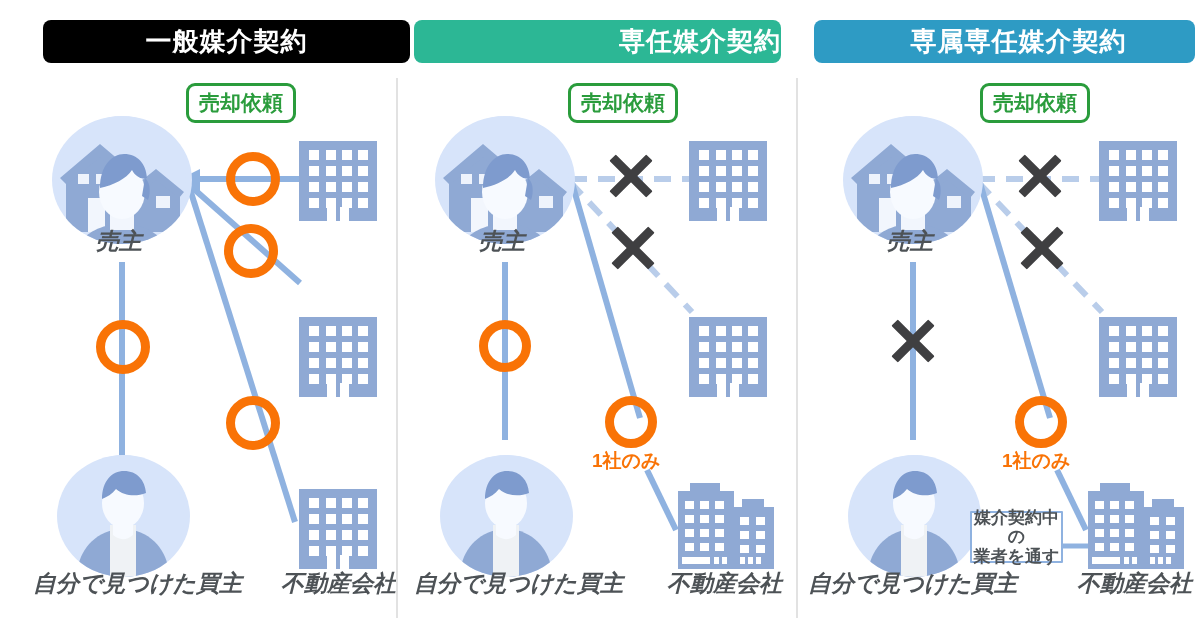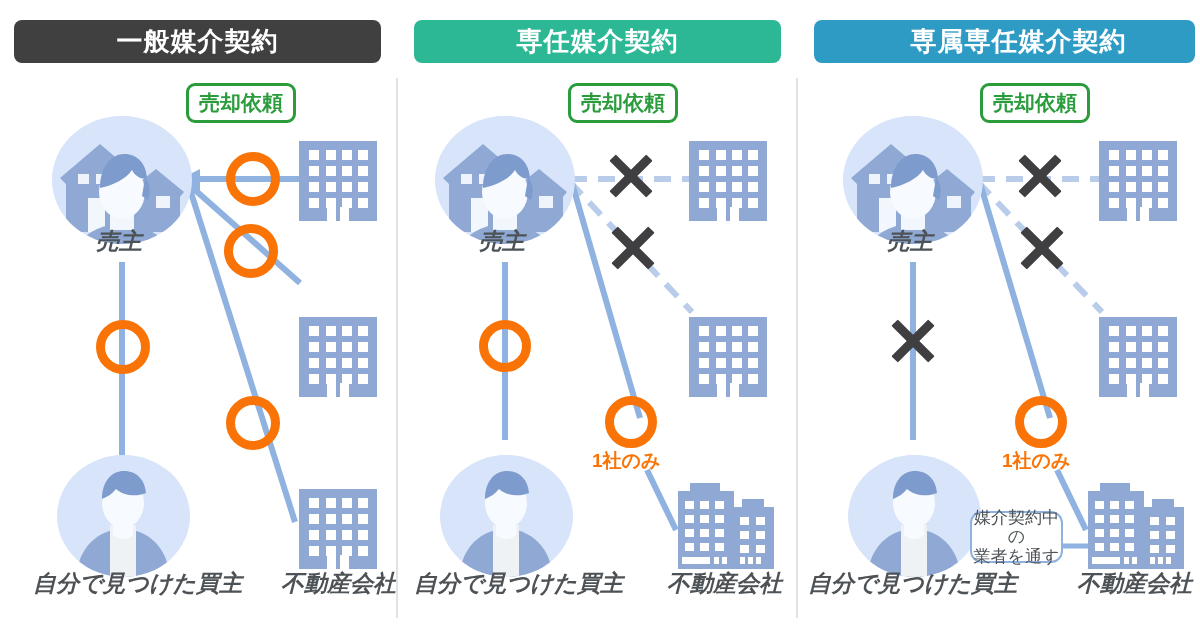--- a/index.html
+++ b/index.html
@@ -60,38 +60,38 @@
   .xmark span.a{transform:translate(-50%,-50%) rotate(45deg);}
   .xmark span.b{transform:translate(-50%,-50%) rotate(-45deg);}
 
   .onlyone{
     position:absolute;color:#f97306;font-size:19px;font-weight:bold;white-space:nowrap;
   }
 
   
   .note{
     position:absolute;box-sizing:border-box;background:#ffffff;
-    border:2px solid #8fb2e0;border-radius:12px;
-    color:#4d5256;font-size:17px;font-weight:normal;line-height:1.15;
+    border:2px solid #8fb2e0;border-radius:1px;
+    color:#4d5256;font-size:17px;font-weight:bold;line-height:1.15;
     text-align:center;display:flex;flex-direction:column;
     align-items:center;justify-content:center;
   }
 
   
   .links{position:absolute;left:0;top:0;width:395px;height:630px;pointer-events:none;}
   .bldg{position:absolute;}
 </style>
 </head>
 <body>
 
 <div class="stage">
 
   <div class="panel p1">
 
-    <div class="hdr" style="background:#404040;">
+    <div class="hdr" style="background:#000000;margin-left:29px;">
       <span>一般媒介契約</span>
     </div>
 
     <div class="badge" style="left:186px;top:83px;">
       <span>売却依頼</span>
     </div>
 
     <svg class="links">
 
       <line x1="186" y1="179" x2="300" y2="179" stroke="#8fb2e0" stroke-width="6"></line>
@@ -226,21 +226,21 @@
     </div>
 
     <div class="circle" style="left:226px;top:152px;width:54px;height:54px;"></div>
     <div class="circle" style="left:224px;top:224px;width:54px;height:54px;"></div>
     <div class="circle" style="left:96px;top:320px;width:54px;height:54px;"></div>
     <div class="circle" style="left:226px;top:396px;width:54px;height:54px;"></div>
   </div>
 
   <div class="panel p2">
 
-    <div class="hdr" style="background:#2cb795;">
+    <div class="hdr" style="background:#2cb795;justify-content:flex-end;">
       <span>専任媒介契約</span>
     </div>
 
     <div class="badge" style="left:168px;top:83px;">
       <span>売却依頼</span>
     </div>
 
     <svg class="links">
       <line x1="170" y1="179" x2="290" y2="179" stroke="#b9cdea" stroke-width="6" stroke-dasharray="17 11"></line>
       <line x1="170" y1="182" x2="292" y2="312" stroke="#b9cdea" stroke-width="6" stroke-dasharray="17 11"></line>

